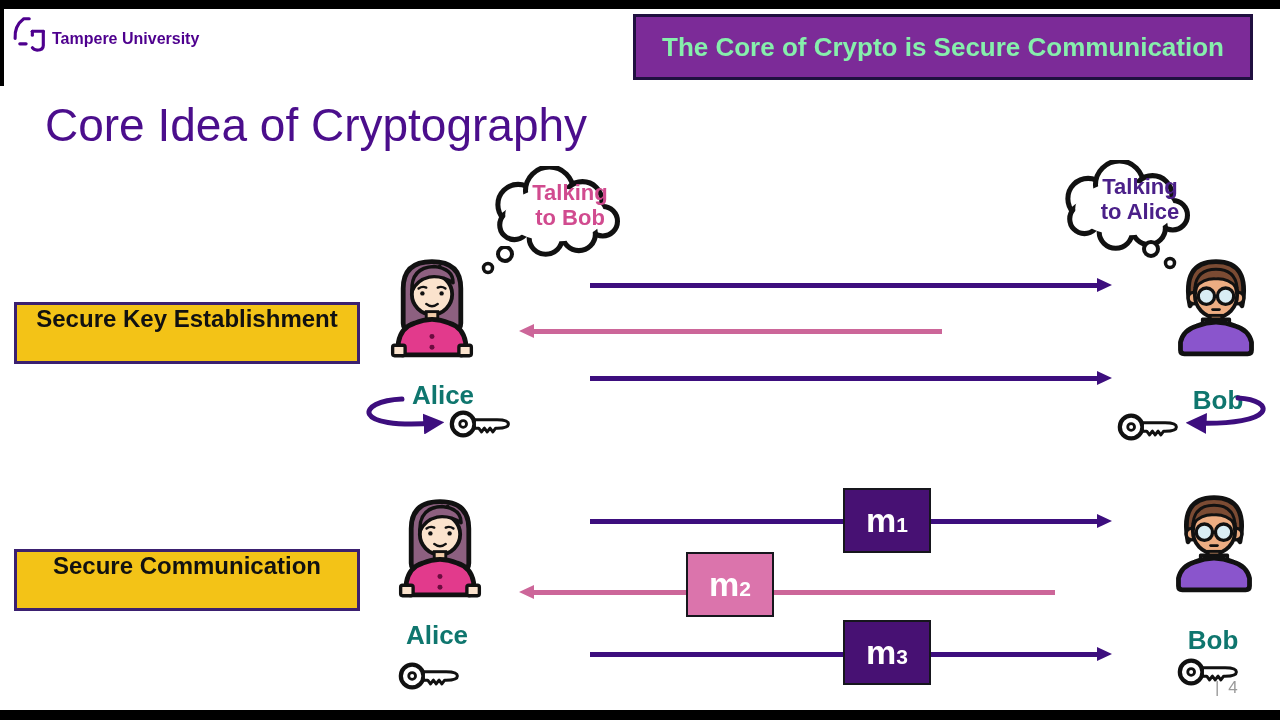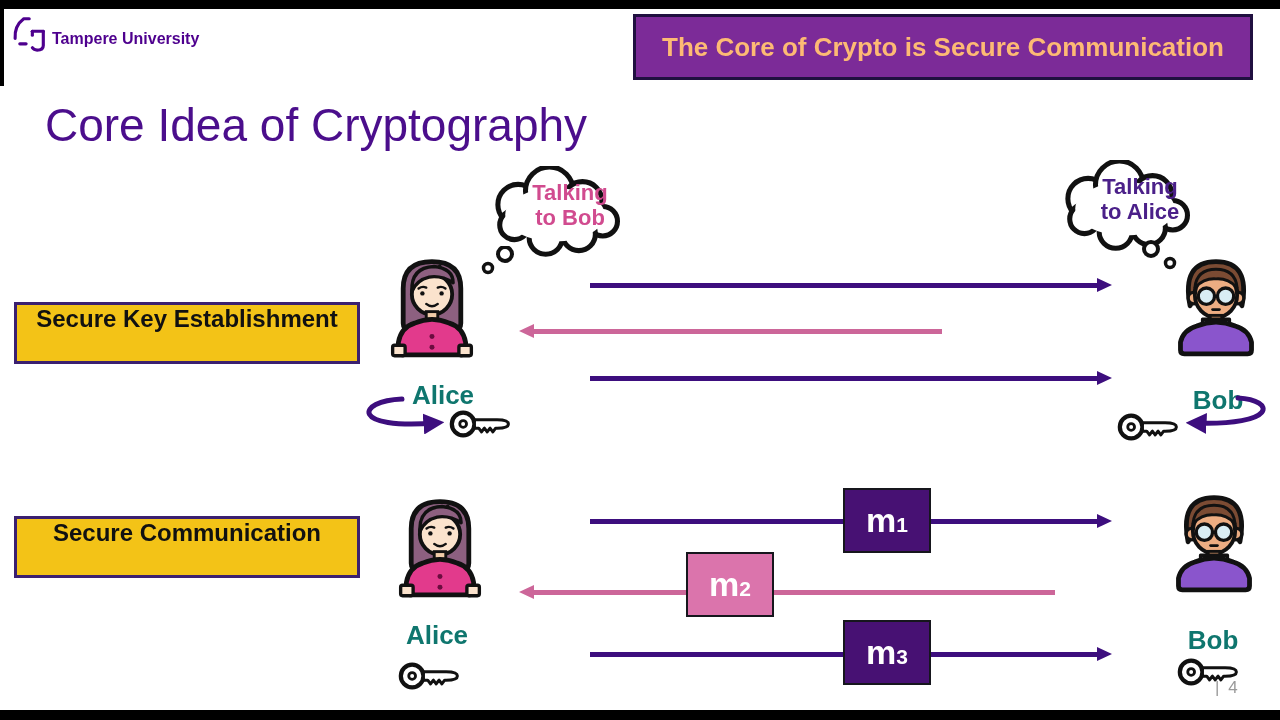--- a/index.html
+++ b/index.html
@@ -14,33 +14,33 @@
 
   .logo{position:absolute;left:12px;top:16px;display:flex;align-items:flex-start;}
   .logo-mark{width:36px;height:40px;}
   .logo-mark path{stroke:var(--brand-purple,#4E008E);stroke-width:4;fill:none;stroke-linecap:round;stroke-linejoin:round;}
   .logo-text{position:absolute;left:52px;top:30px;font-size:16px;font-weight:bold;color:var(--brand-purple,#4E008E);white-space:nowrap;}
 
   .banner{
     position:absolute;left:633px;top:14px;width:620px;height:66px;box-sizing:border-box;
     background:var(--banner-purple,#7C2B98);border:3px solid var(--banner-border,#201040);
     display:flex;align-items:center;justify-content:center;
-    color:#fdba74;font-size:26px;font-weight:bold;white-space:nowrap;
+    color:#86efac;font-size:26px;font-weight:bold;white-space:nowrap;
   }
 
   .title{position:absolute;left:45px;top:98px;font-size:46px;font-weight:normal;color:var(--title-purple,#4B0E8C);white-space:nowrap;}
 
   .rowbox{
     position:absolute;left:14px;width:346px;height:62px;box-sizing:border-box;
     background:var(--hl-yellow,#F3C317);border:3px solid var(--hl-yellow-border,#3B2070);
     display:flex;align-items:flex-start;justify-content:center;
     font-size:24px;font-weight:bold;color:#111;white-space:nowrap;
   }
   .rowbox.r1{top:302px;}
-  .rowbox.r2{top:516px;}
+  .rowbox.r2{top:549px;}
 
   .bubble{position:absolute;width:142px;height:92px;}
   .bubble svg{position:absolute;left:0;top:0;width:100%;height:100%;}
   .bubble .btxt{
     position:absolute;left:16px;top:14px;width:100%;text-align:center;
     font-size:22px;font-weight:bold;line-height:25px;
   }
   .bubble-alice{left:483px;top:166px;}
   .bubble-alice .btxt{color:var(--thought-pink,#D14B8F);}
   .bubble-bob{left:1053px;top:160px;}

